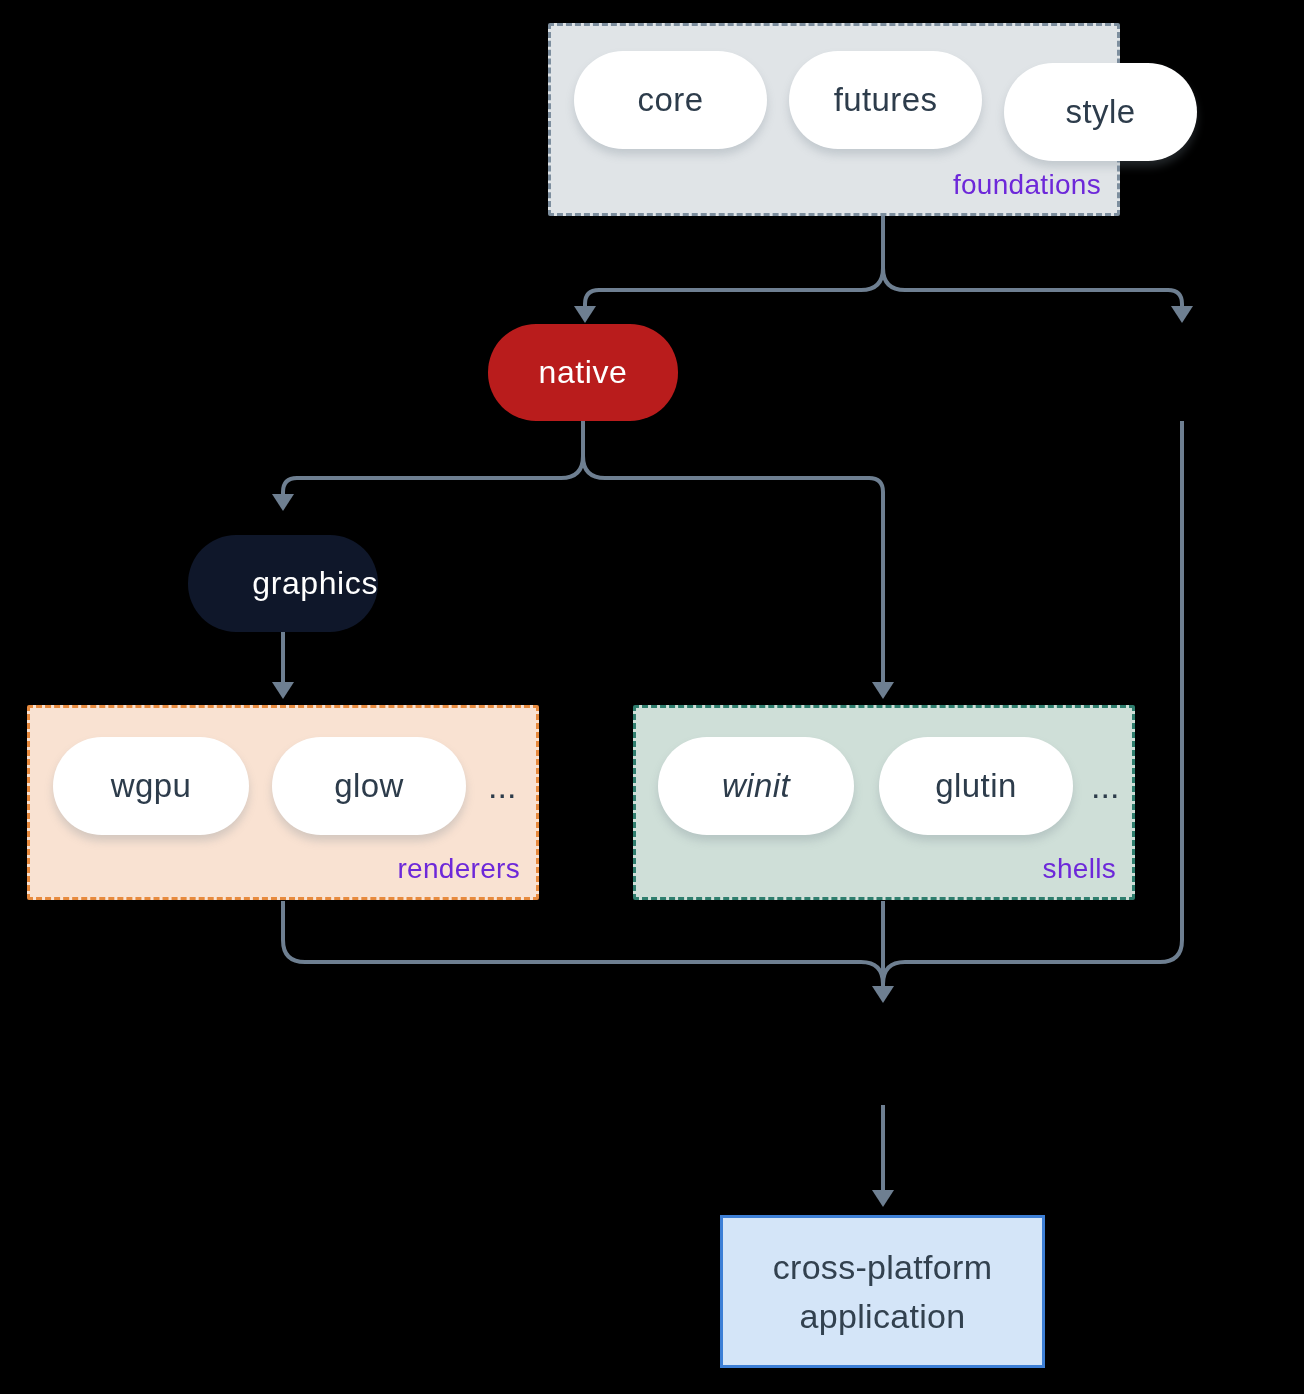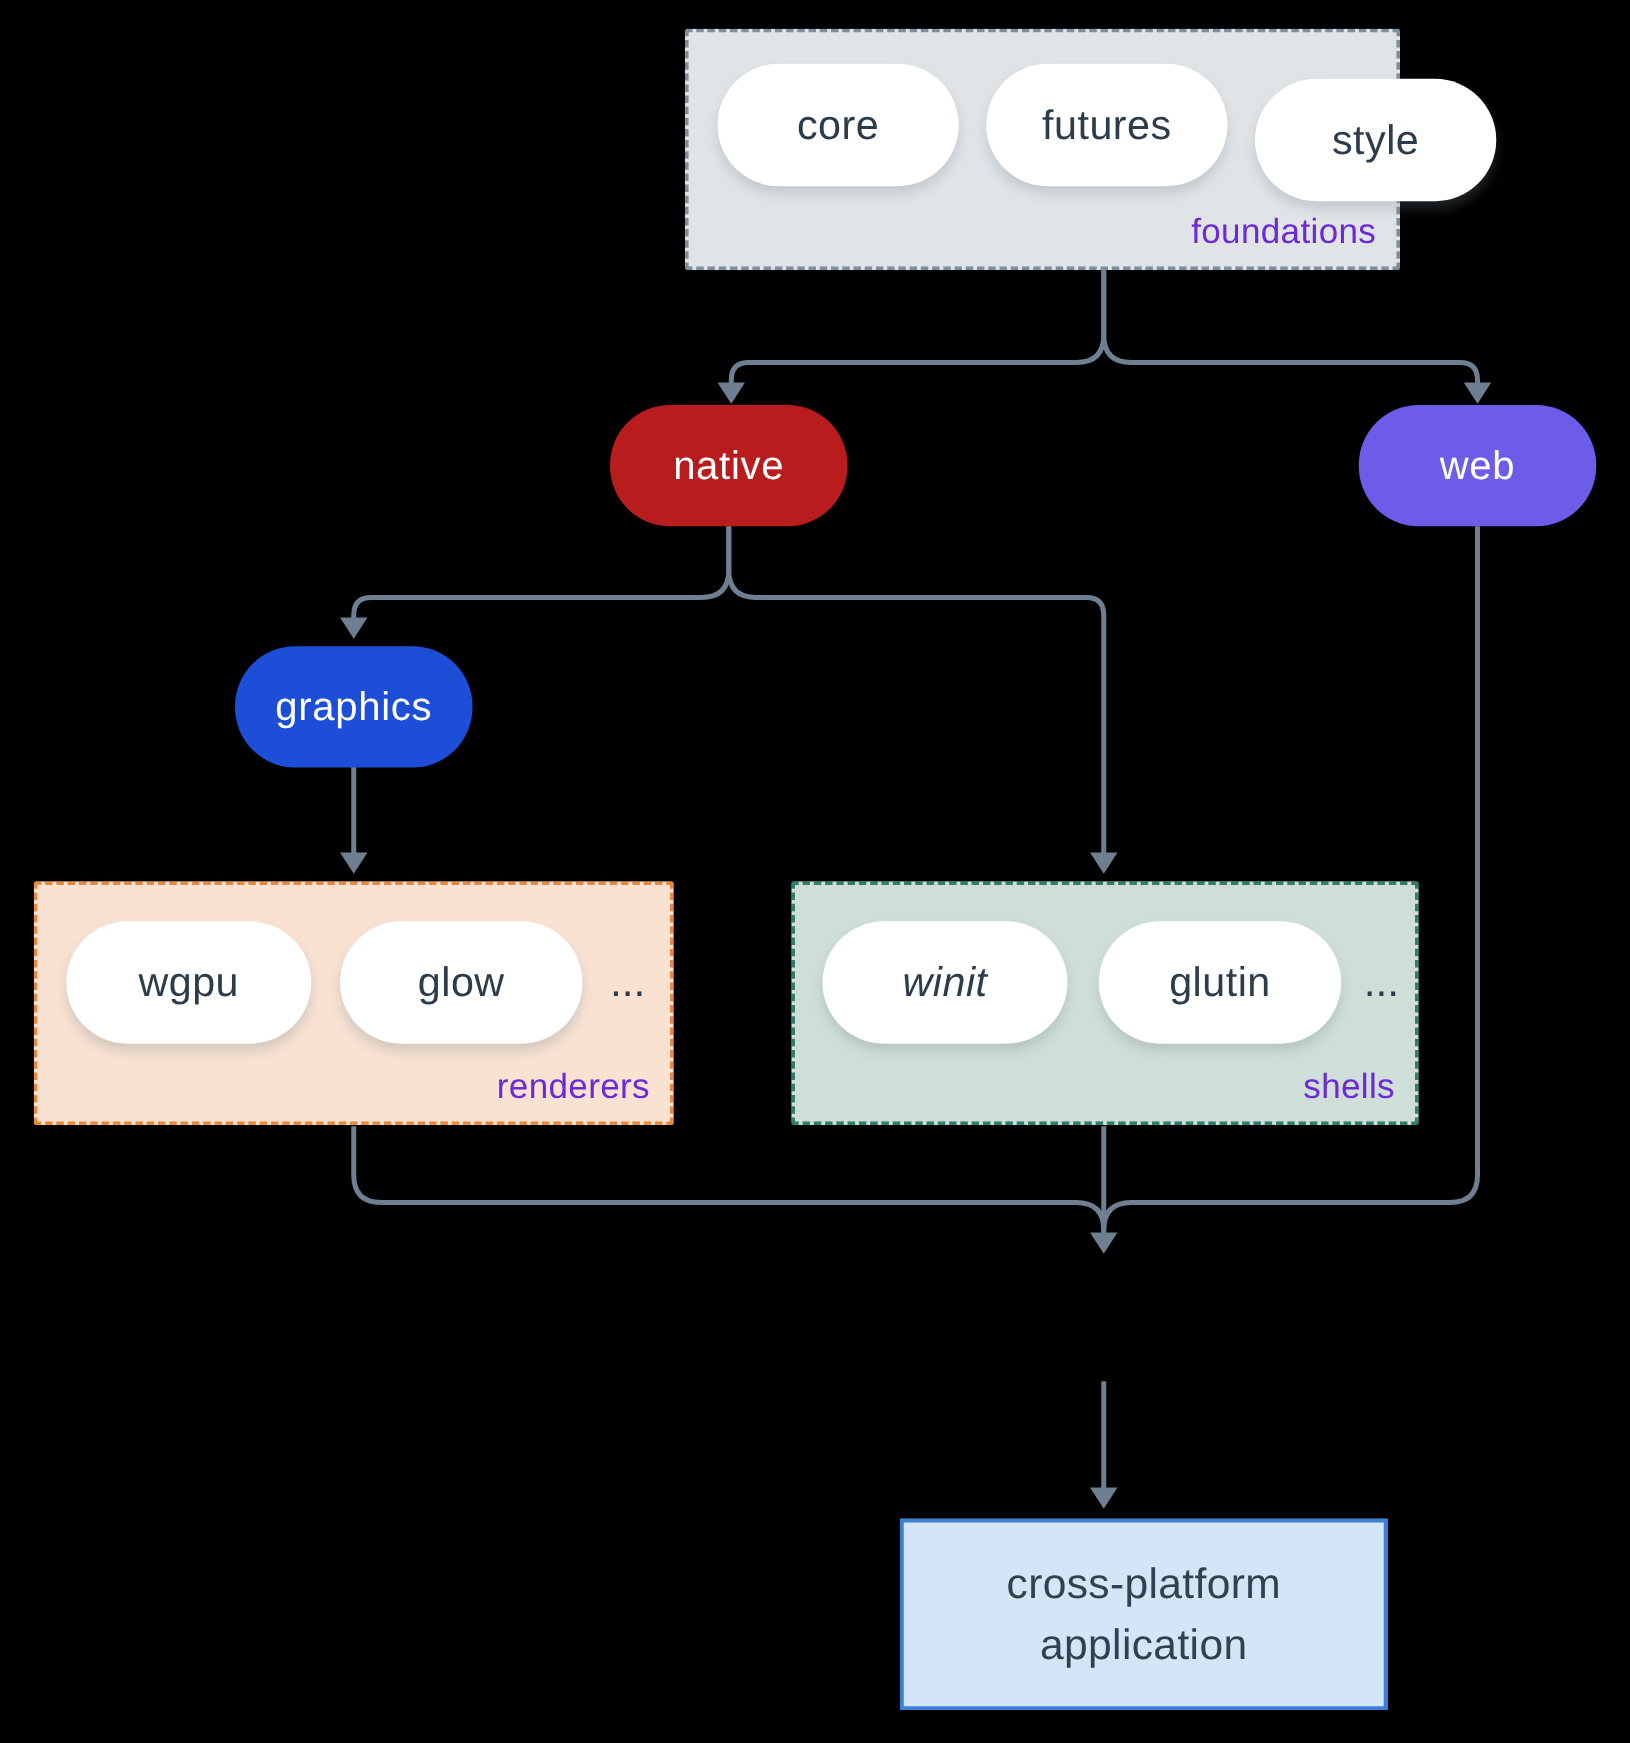--- a/index.html
+++ b/index.html
@@ -78,26 +78,26 @@
     border-radius: 48px;
     display: flex;
     align-items: center;
     justify-content: center;
     font-size: 32px;
     letter-spacing: 0.6px;
     color: #ffffff;
   }
   .node-pill.native   { left: 488px;  top: 324px;  background: #b91c1c; }
   .node-pill.web      { left: 1087px; top: 324px;  background: #6c5ce7; }
-  .node-pill.graphics { left: 188px;  top: 517px;  background: #1d4ed8; }
+  .node-pill.graphics { left: 188px;  top: 535px;  background: #0f172a; justify-content: flex-end; }
   .node-pill.iced     { left: 787px;  top: 1008px; background: #2e87d8; }
   .app-box {
     position: absolute;
     left: 720px; top: 1215px;
-    width: 390px; height: 153px;
+    width: 325px; height: 153px;
     box-sizing: border-box;
     background: #d4e5f8;
     border: 3px solid #3d7fd6;
     display: flex;
     flex-direction: column;
     align-items: center;
     justify-content: center;
     font-size: 34px;
     line-height: 1.42;
     letter-spacing: 0.3px;
@@ -143,23 +143,20 @@
     <div class="white-pill" style="left:453px; top:37px; width:193px;">
       <span>style</span>
     </div>
     <div class="group-label">foundations</div>
   </div>
 
   <div class="node-pill native">
     <span>native</span>
   </div>
 
-  <div class="node-pill web">
-    <span>web</span>
-  </div>
 
   <div class="node-pill graphics">
     <span>graphics</span>
   </div>
 
   <div class="group-box renderers">
     <div class="white-pill" style="left:23px; top:29px; width:196px;">
       <span>wgpu</span>
     </div>
     <div class="white-pill" style="left:242px; top:29px; width:194px;">

